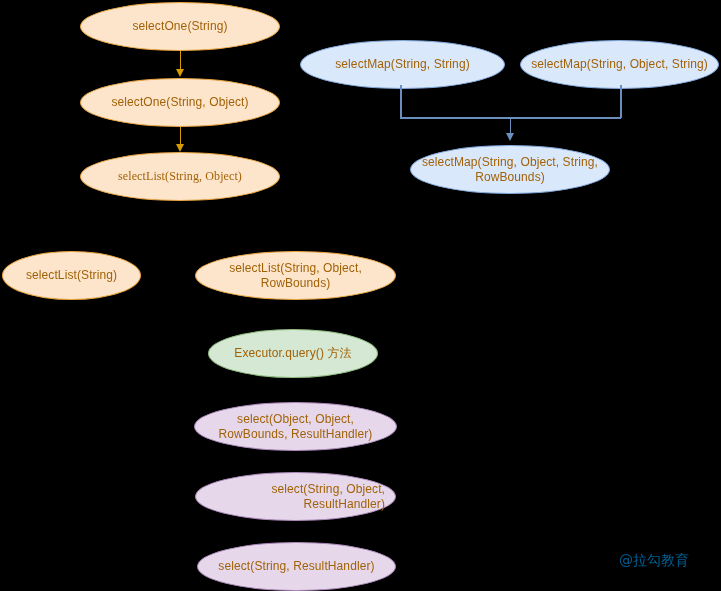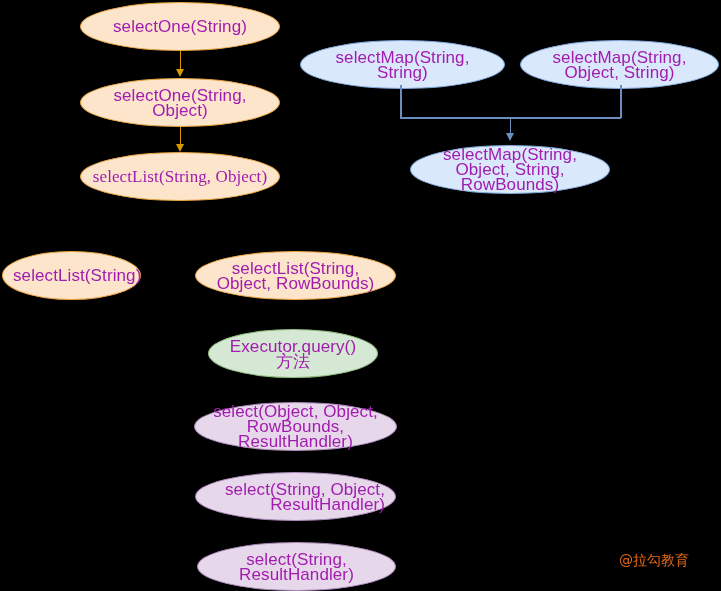--- a/index.html
+++ b/index.html
@@ -18,22 +18,22 @@
   .node {
     position: absolute;
     display: flex;
     align-items: center;
     justify-content: center;
     text-align: center;
     border-radius: 50%;
     box-sizing: border-box;
     border-style: solid;
     border-width: 1.5px;
-    color: #a21caf;
-    font-size: 17px;
+    color: #a16207;
+    font-size: 12px;
     line-height: 15px;
     letter-spacing: 0.1px;
     padding: 0 10px;
     box-shadow: 2px 3px 4px rgba(0,0,0,0.55);
   }
   .node span { display: block; width: 100%; }
 
   .fill-orange { background: #fde5cc; border-color: #e8a33d; }
   .fill-blue   { background: #dae8fc; border-color: #7ea6d9; }
   .fill-green  { background: #d5e8d4; border-color: #8fbc7f; }
@@ -50,21 +50,21 @@
     position: absolute;
     width: 0; height: 0;
     border-left: 4.5px solid transparent;
     border-right: 4.5px solid transparent;
   }
   .ah-orange { border-top: 8px solid #d79b00; }
   .ah-blue   { border-top: 8px solid #6c8ebf; }
 
   #watermark {
     position: absolute;
-    color: #f97316;
+    color: #0369a1;
     font-size: 14px;
     font-family: "DejaVu Sans", sans-serif;
     opacity: 0.92;
     white-space: nowrap;
   }
 </style>
 </head>
 <body>
 
 <div id="canvas">

